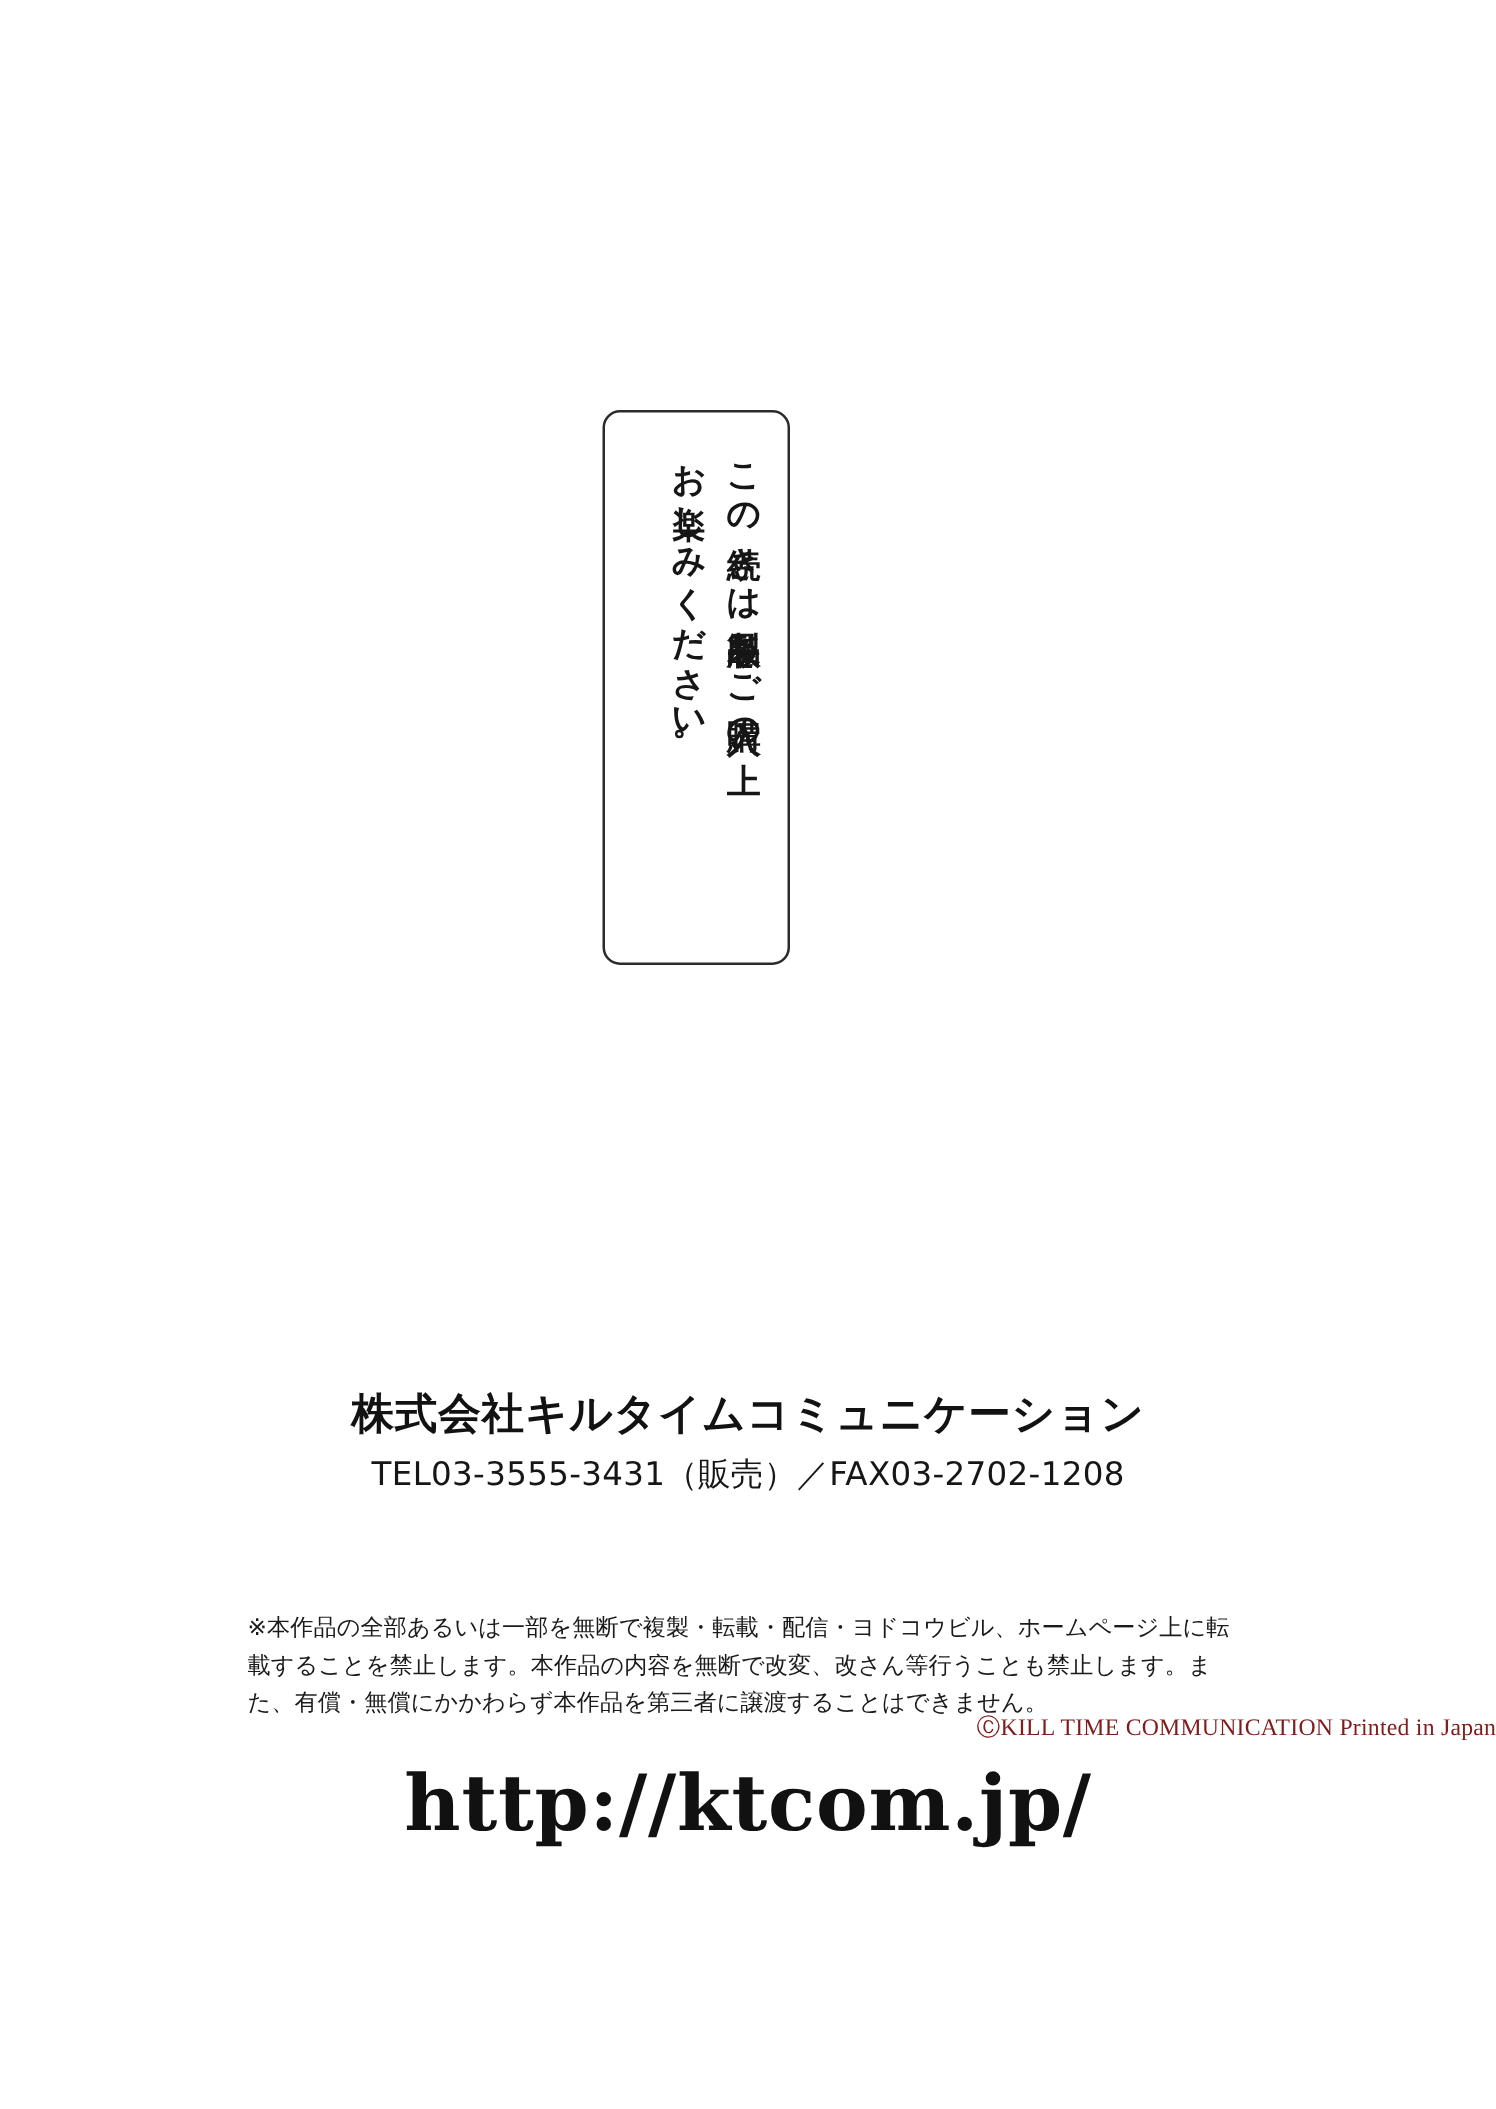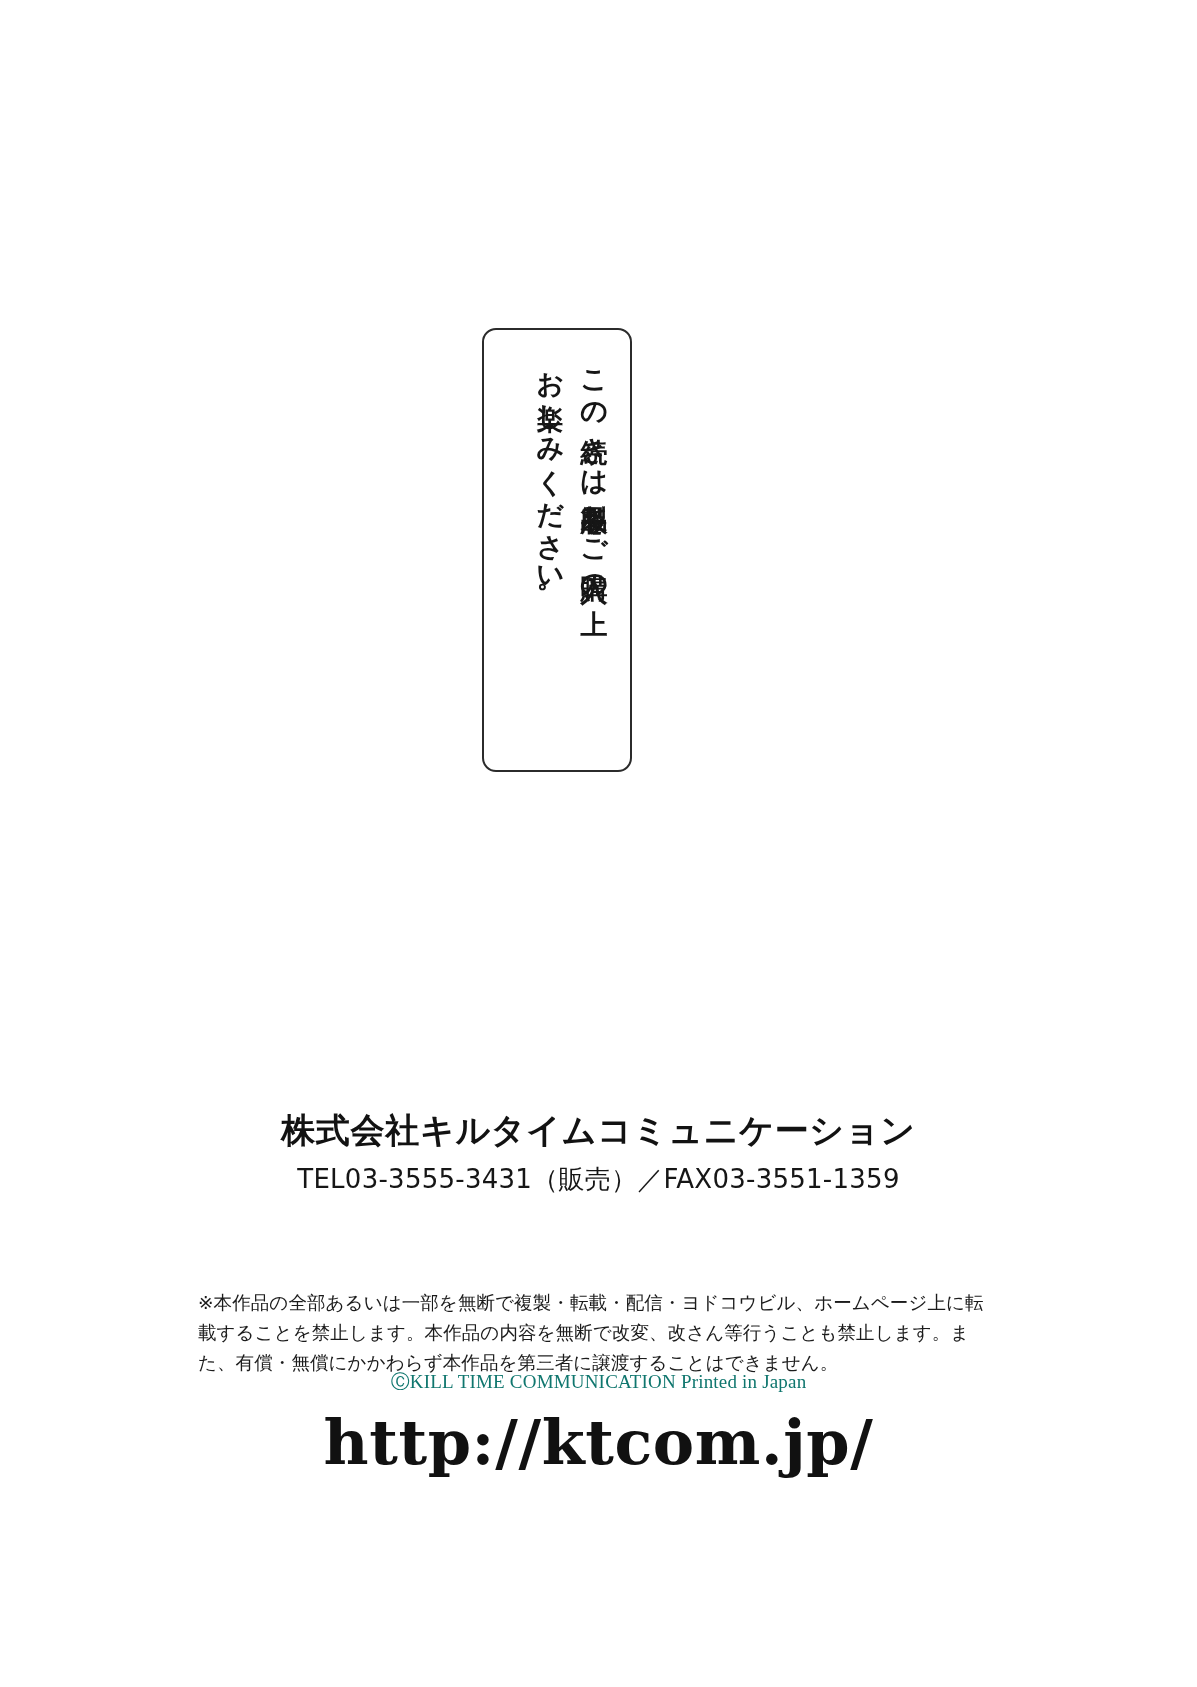--- a/index.html
+++ b/index.html
@@ -89,25 +89,25 @@
     line-height: 1.62;
     letter-spacing: 0.005em;
     color: #1b1b1b;
     text-align: left;
   }
   .copyright {
     position: absolute;
     left: 0;
     top: 1369px;
     width: 1197px;
-    text-align: center;
+    text-align: right;
     font-family: "Liberation Serif", serif;
     font-size: 19px;
     letter-spacing: 0.01em;
-    color: #0f766e;
+    color: #7f1d1d;
   }
 
   
   .url {
     position: absolute;
     left: 0;
     top: 1406px;
     width: 1197px;
     text-align: center;
     font-family: "DejaVu Serif", "Liberation Serif", serif;
@@ -120,19 +120,19 @@
 </head>
 <body>
 
 <div class="notice-box">
   <div class="notice-text">この続きは製品版をご購入の上、
 お楽しみください。</div>
 </div>
 
 <div class="colophon">
   <div class="company">株式会社キルタイムコミュニケーション</div>
-  <div class="phone">TEL03-3555-3431（販売）／FAX03-3551-1359</div>
+  <div class="phone">TEL03-3555-3431（販売）／FAX03-2702-1208</div>
 </div>
 
 <div class="legal">※本作品の全部あるいは一部を無断で複製・転載・配信・ヨドコウビル、ホームページ上に転載することを禁止します。本作品の内容を無断で改変、改さん等行うことも禁止します。また、有償・無償にかかわらず本作品を第三者に譲渡することはできません。</div>
 <div class="copyright">ⒸKILL TIME COMMUNICATION  Printed in Japan</div>
 
 <div class="url">http://ktcom.jp/</div>
 
 </body></html>

